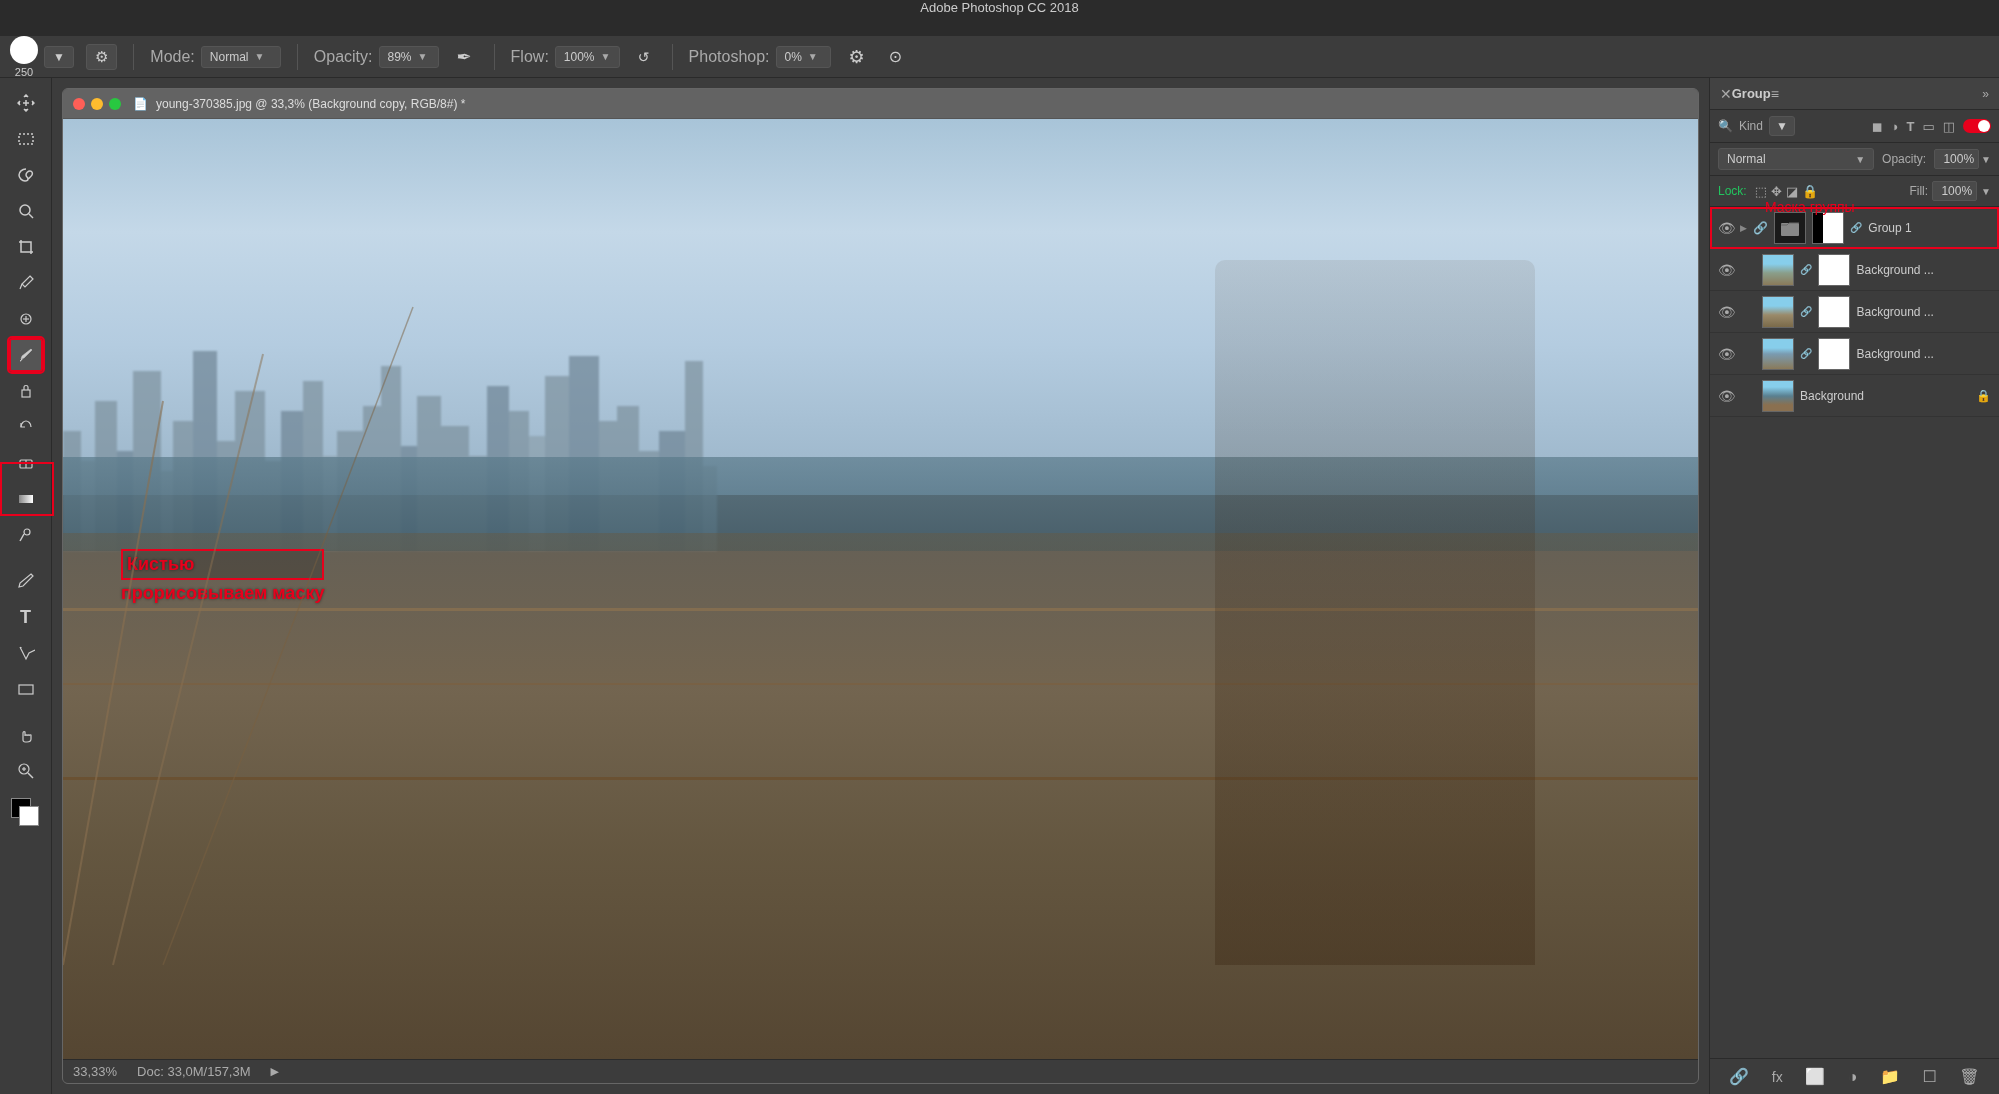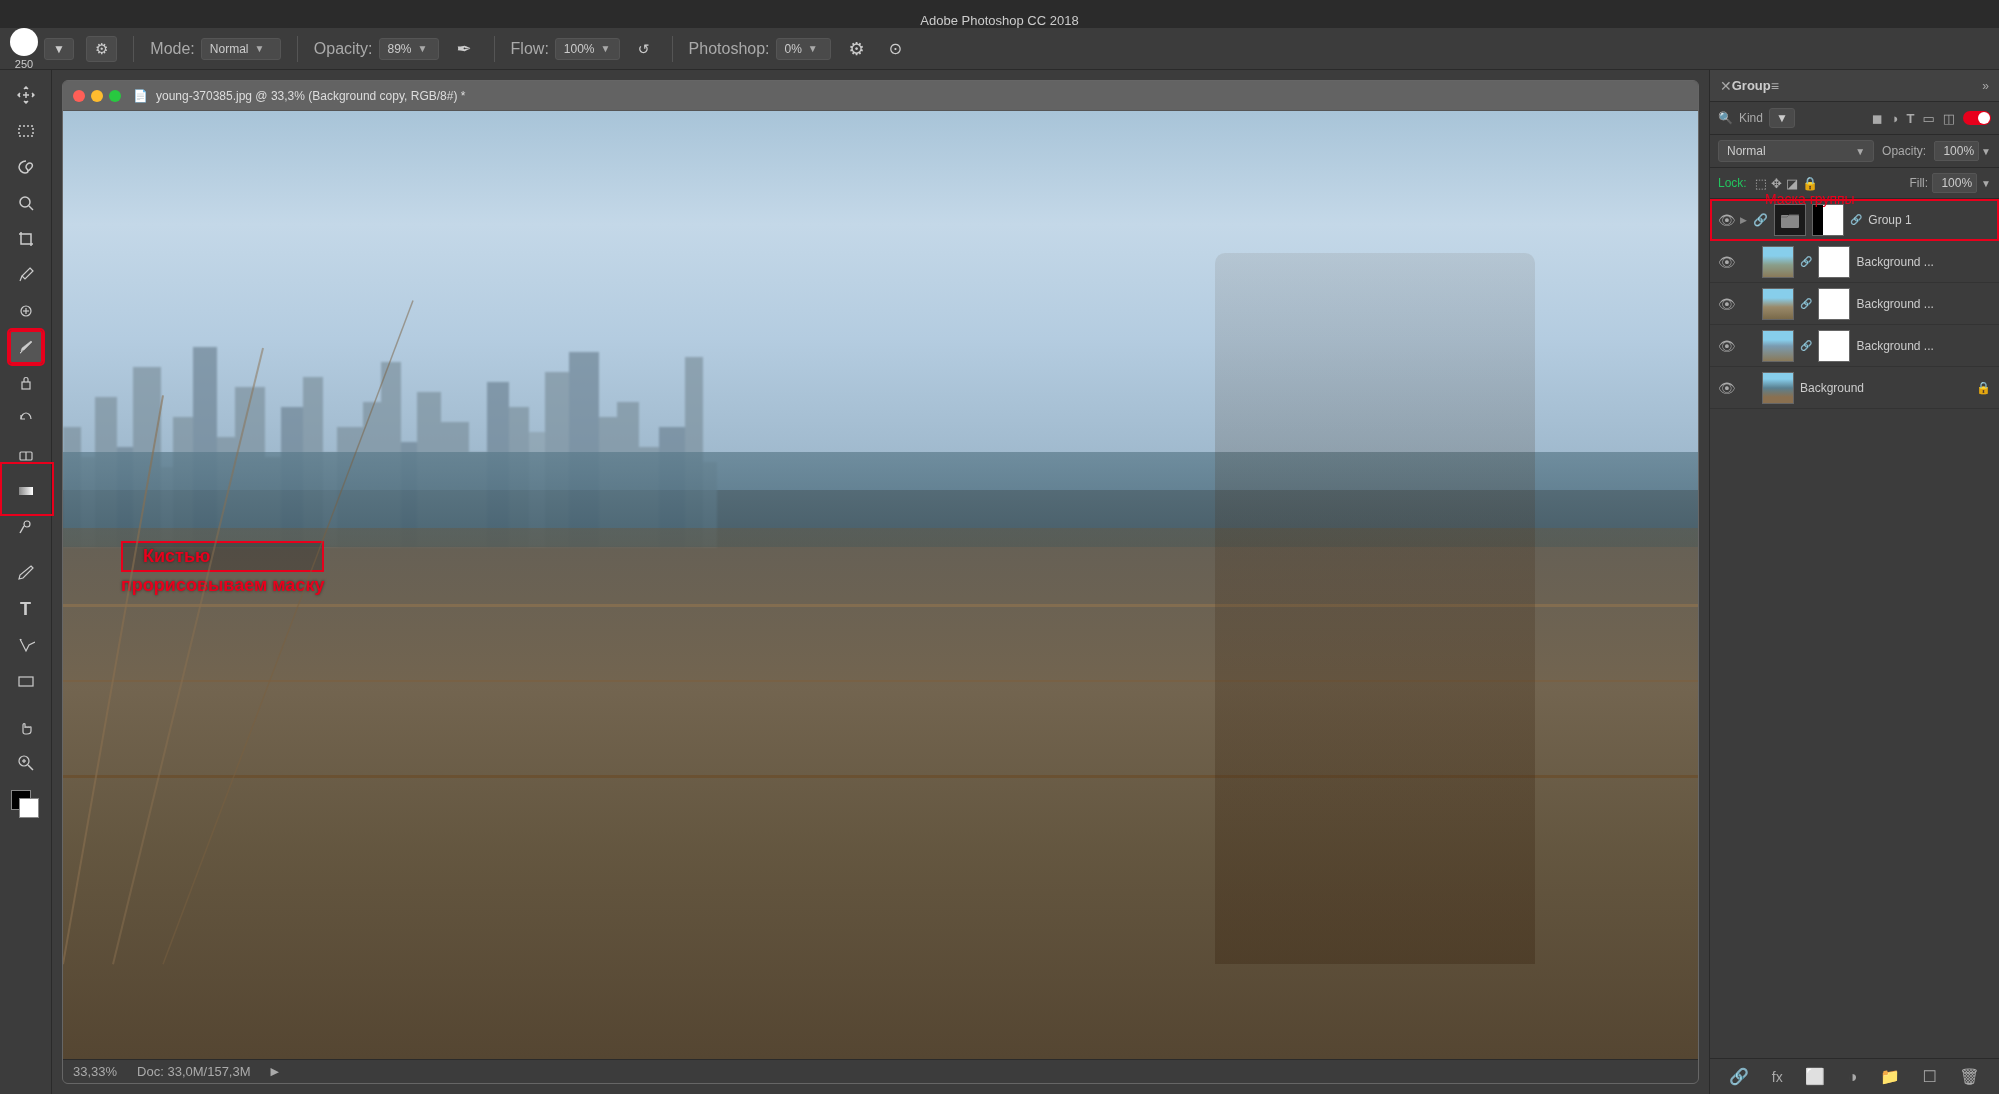--- a/index.html
+++ b/index.html
@@ -11,23 +11,23 @@
       width: 1999px;
       height: 1094px;
       overflow: hidden;
       display: flex;
       flex-direction: column;
     }
 
     
     .title-bar {
       background: #2b2b2b;
-      height: 28px;
-      display: flex;
-      align-items: flex-end;
+      height: 36px;
+      display: flex;
+      align-items: flex-start;
       justify-content: center;
       position: relative;
       flex-shrink: 0;
     }
     .title-bar-title {
       color: #ccc;
       font-size: 13px;
     }
 
     
@@ -787,21 +787,21 @@
 
           <div style="position:absolute;top:44%;left:0;right:0;height:56%;background:linear-gradient(180deg,rgba(100,90,70,0.5) 0%,rgba(120,100,70,0.7) 30%,rgba(100,85,60,0.9) 60%,rgba(85,70,50,1) 100%);"></div>
 
           <div style="position:absolute;top:52%;left:0;right:0;height:3px;background:#8a7050;opacity:0.8;"></div>
           <div style="position:absolute;top:60%;left:0;right:0;height:2px;background:#7a6040;opacity:0.7;"></div>
           <div style="position:absolute;top:70%;left:0;right:0;height:3px;background:#6a5030;opacity:0.9;"></div>
 
           <div style="position:absolute;top:15%;right:10%;width:320px;height:75%;background:linear-gradient(180deg,rgba(80,60,40,0.1) 0%,rgba(60,40,20,0.4) 100%);border-radius:10px 10px 0 0;"></div>
 
           <div class="annotation-box">
-            <div style="border:2px solid #e8001c;padding:2px 20px;display:inline-block;background:rgba(0,0,0,0.2);">
+            <div style="border:2px solid #e8001c;padding:2px 4px;display:inline-block;background:rgba(0,0,0,0.2);">
               <span class="annotation-text">Кистью</span>
             </div>
             <span class="annotation-text">прорисовываем маску</span>
           </div>
 
           <svg style="position:absolute;top:0;left:0;width:100%;height:100%;pointer-events:none;">
             <line x1="100" y1="30%" x2="0" y2="90%" stroke="#8a7050" stroke-width="2" opacity="0.6"></line>
             <line x1="200" y1="25%" x2="50" y2="90%" stroke="#8a7050" stroke-width="2" opacity="0.5"></line>
             <line x1="350" y1="20%" x2="100" y2="90%" stroke="#7a6040" stroke-width="1.5" opacity="0.5"></line>
           </svg>

